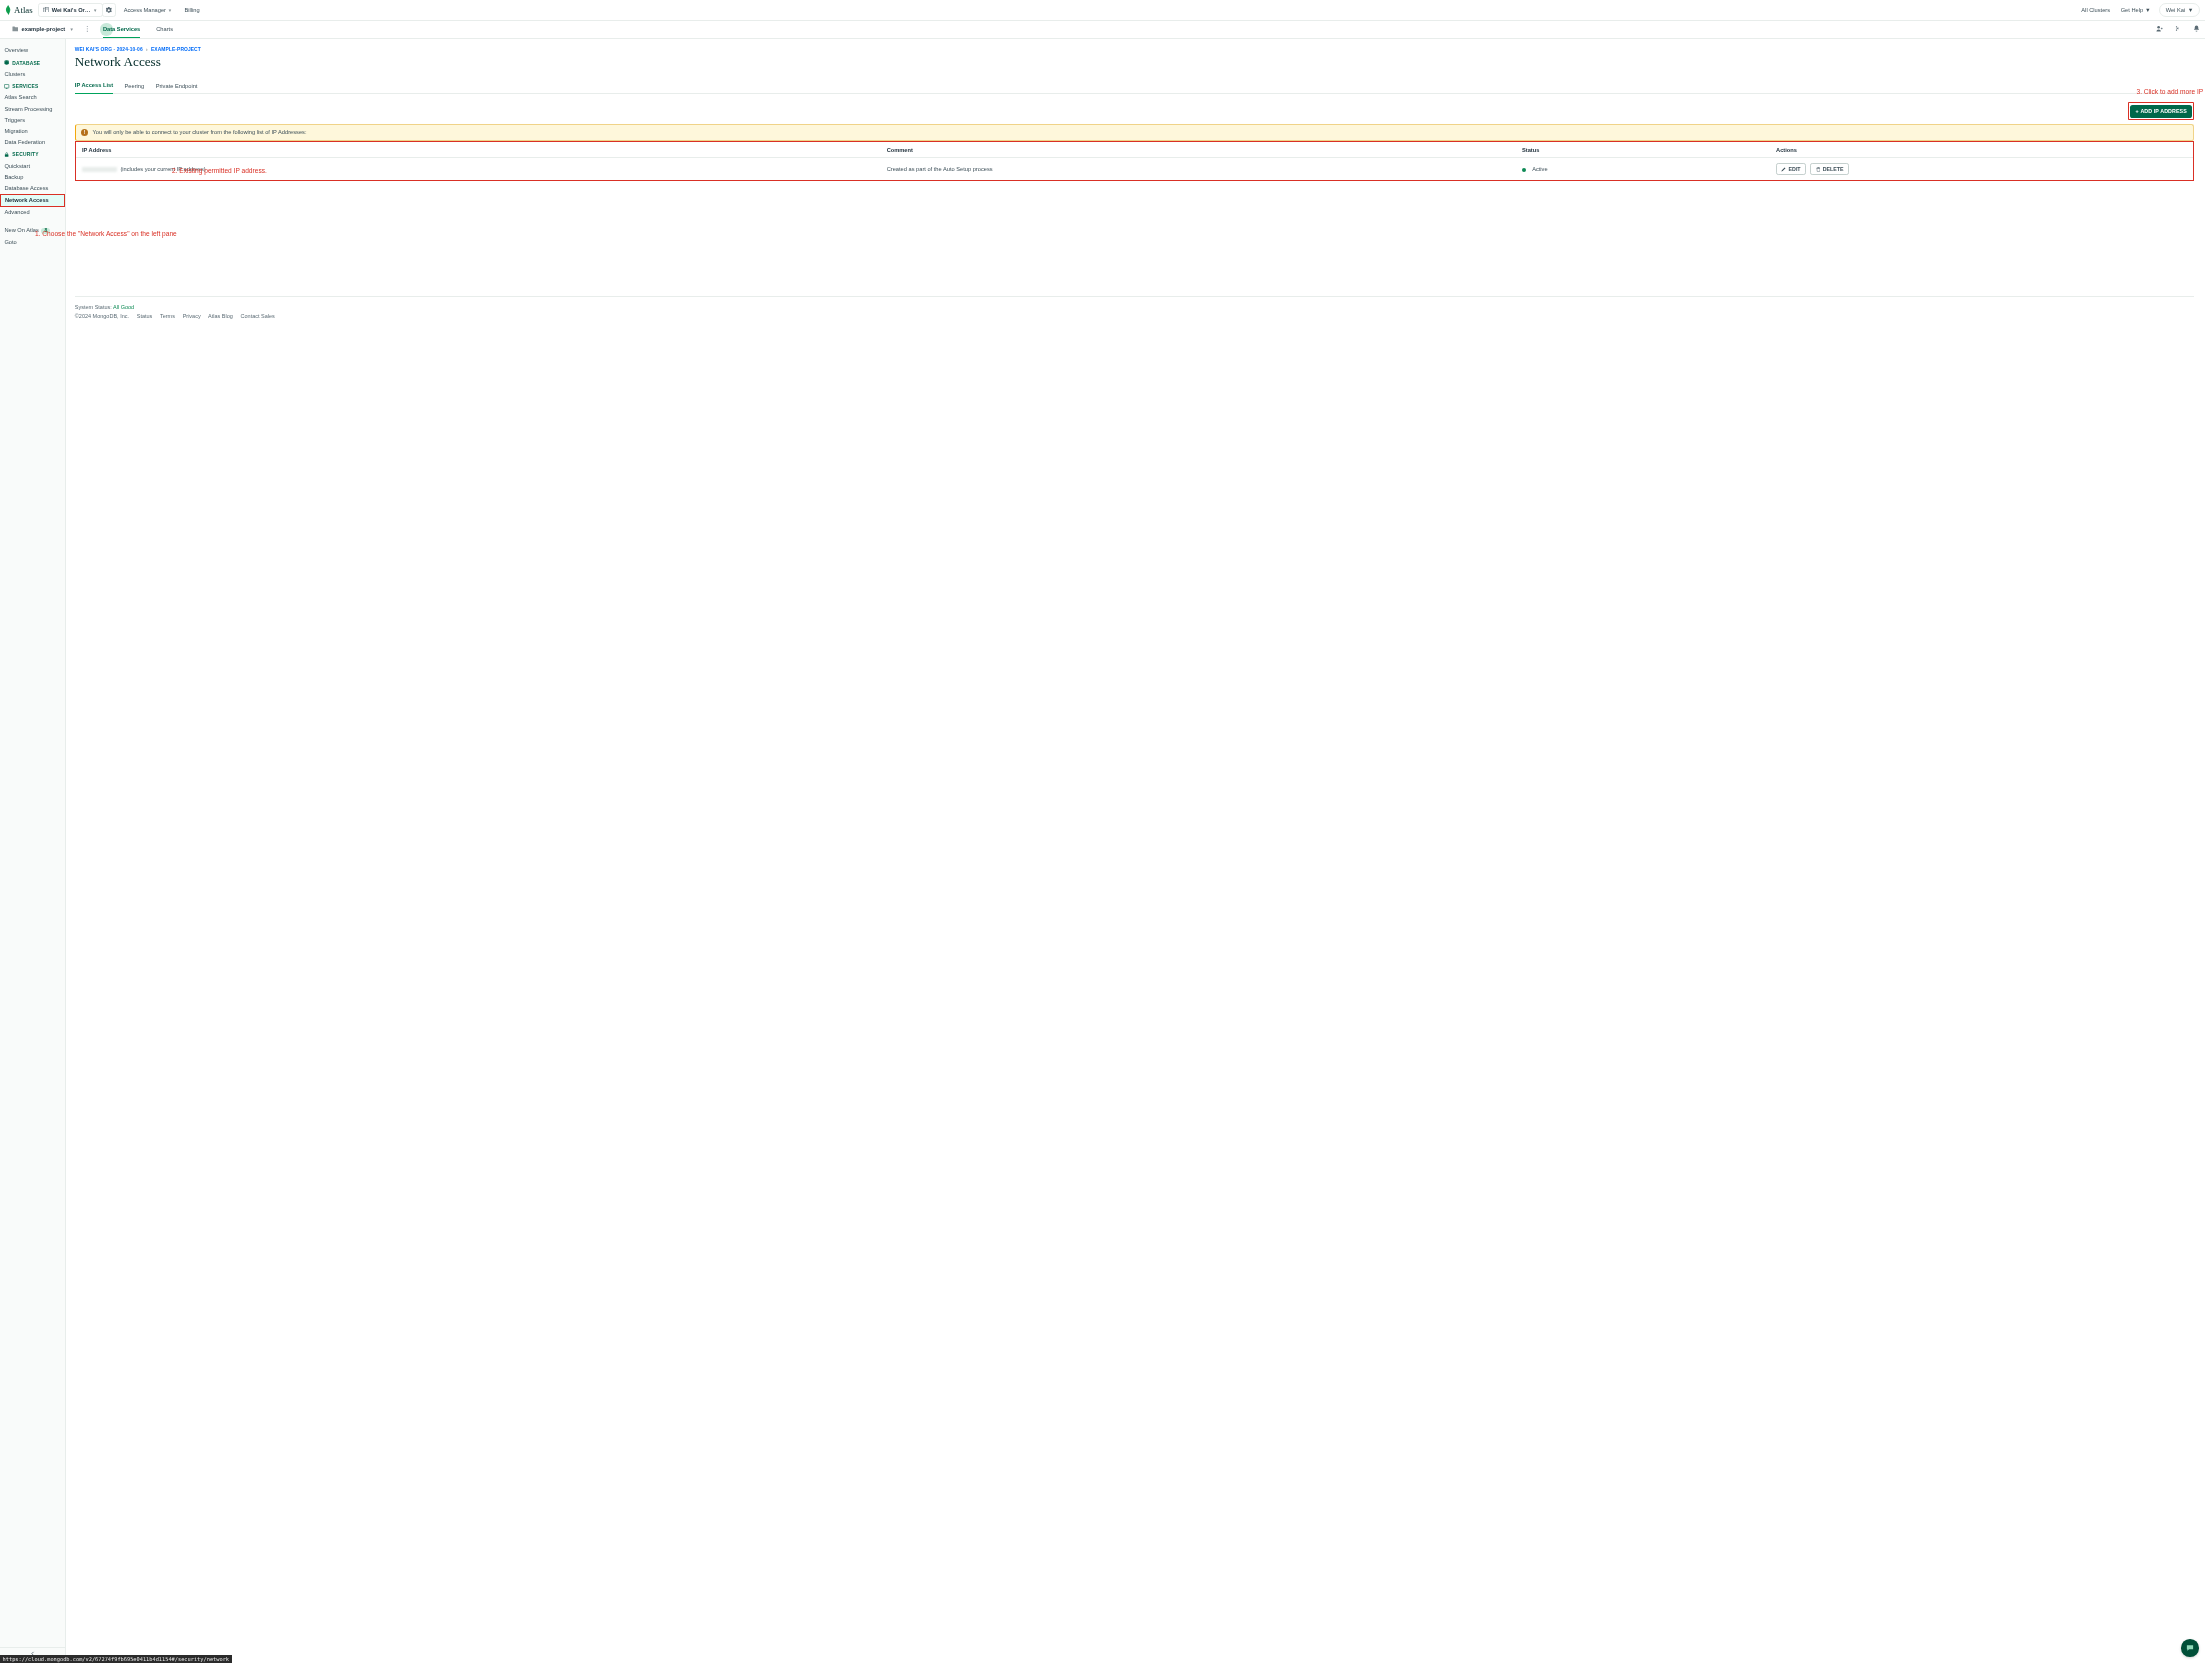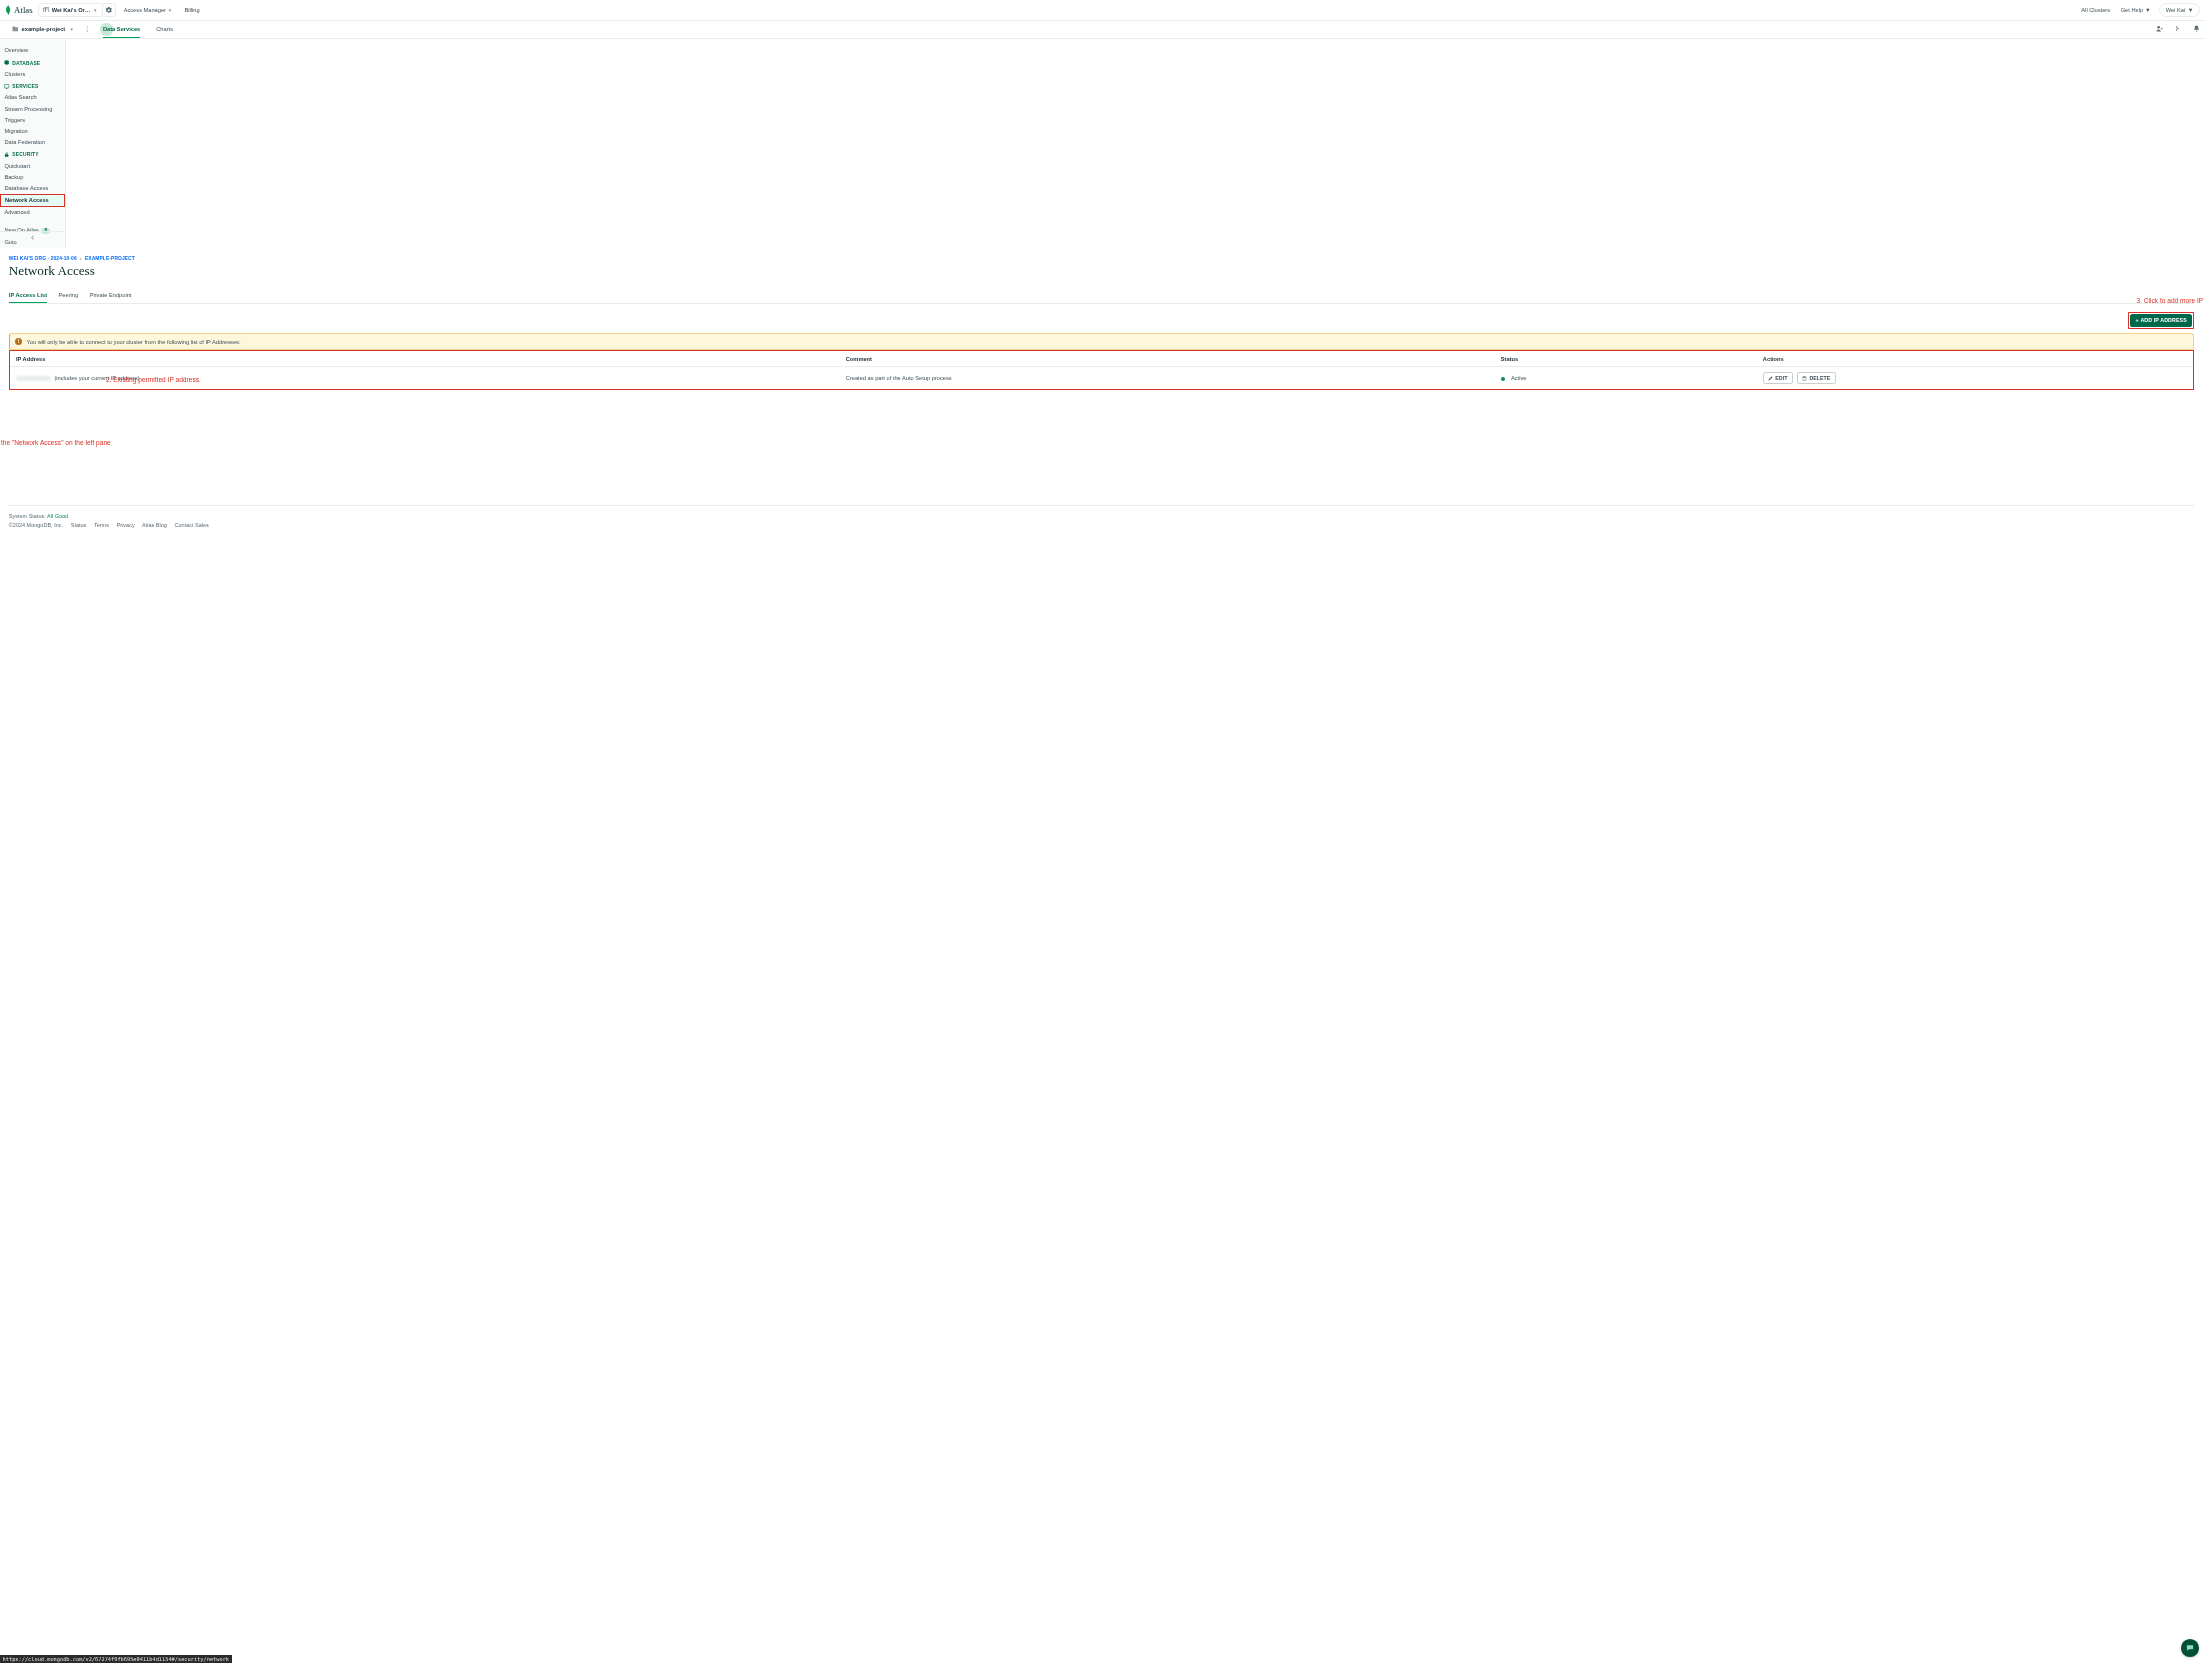--- a/index.html
+++ b/index.html
@@ -27,21 +27,21 @@
   .proj-select .folder-icon { color:#889397; font-size:6.6px;}
   .proj-select .caret { color:#889397; font-size:4.4px; margin-left:0.9px;}
   .kebab { margin:0 12.3px 0 9.7px; cursor:pointer; color:#5c6c75; font-size:7px;}
   .subnav .tab { display:inline-flex; align-items:center; height:17.6px; margin-right:16px; color:#3d4f58; cursor:pointer; }
   .subnav .tab.active-green { color:#00684a; font-weight:700; border-bottom:1.3px solid #00a35c; margin-bottom:-0.4px; position:relative;}
   .subnav .tab.active-green::before { content:""; position:absolute; left:-2.6px; top:2.6px; width:12.3px; height:12.3px; background:#c7e9d9; border-radius:50%; z-index:-1;}
   .subnav-right { margin-left:auto; display:flex; align-items:center; gap:11.5px; }
   .subnav-right .icon-btn { color:#5c6c75; cursor:pointer; font-size:7px;}
 
   
-  .layout { display:flex; min-height: calc(100vh - 38px); flex-direction: column; }
+  .layout { display:flex; min-height: calc(100vh - 38px); }
   .sidebar { width:66px; background:#f9fbfa; border-right:0.4px solid #e8edeb; padding-top:6.2px; position:relative;}
   .side-link { display:block; padding:2.6px 4.4px; color:#3d4f58; font-size:5.7px; cursor:pointer; }
   .side-head { display:flex; align-items:center; gap:2.6px; padding:4.4px 4.4px 2.6px; font-size:4.9px; font-weight:700; letter-spacing:0.2px; color:#00684a;}
   .side-head svg, .side-head .hicon { width:5.3px; height:5.3px; color:#00684a;}
   .side-link.active { background:#e3fcf7; color:#1c2d38; font-weight:600;}
   .red-box { border:0.9px solid #d93025; }
   .side-sep { height:7px; }
   .badge { display:inline-block; background:#c7e9d9; color:#0b6b47; font-size:4.9px; font-weight:700; border-radius:4.4px; padding:0.4px 3.1px; margin-left:2.6px;}
   .collapse-handle { position:absolute; bottom:3.5px; left:0; right:0; height:13.2px; display:flex; align-items:center; justify-content:center; border-top:0.4px solid #e8edeb; color:#5c6c75;}
 

